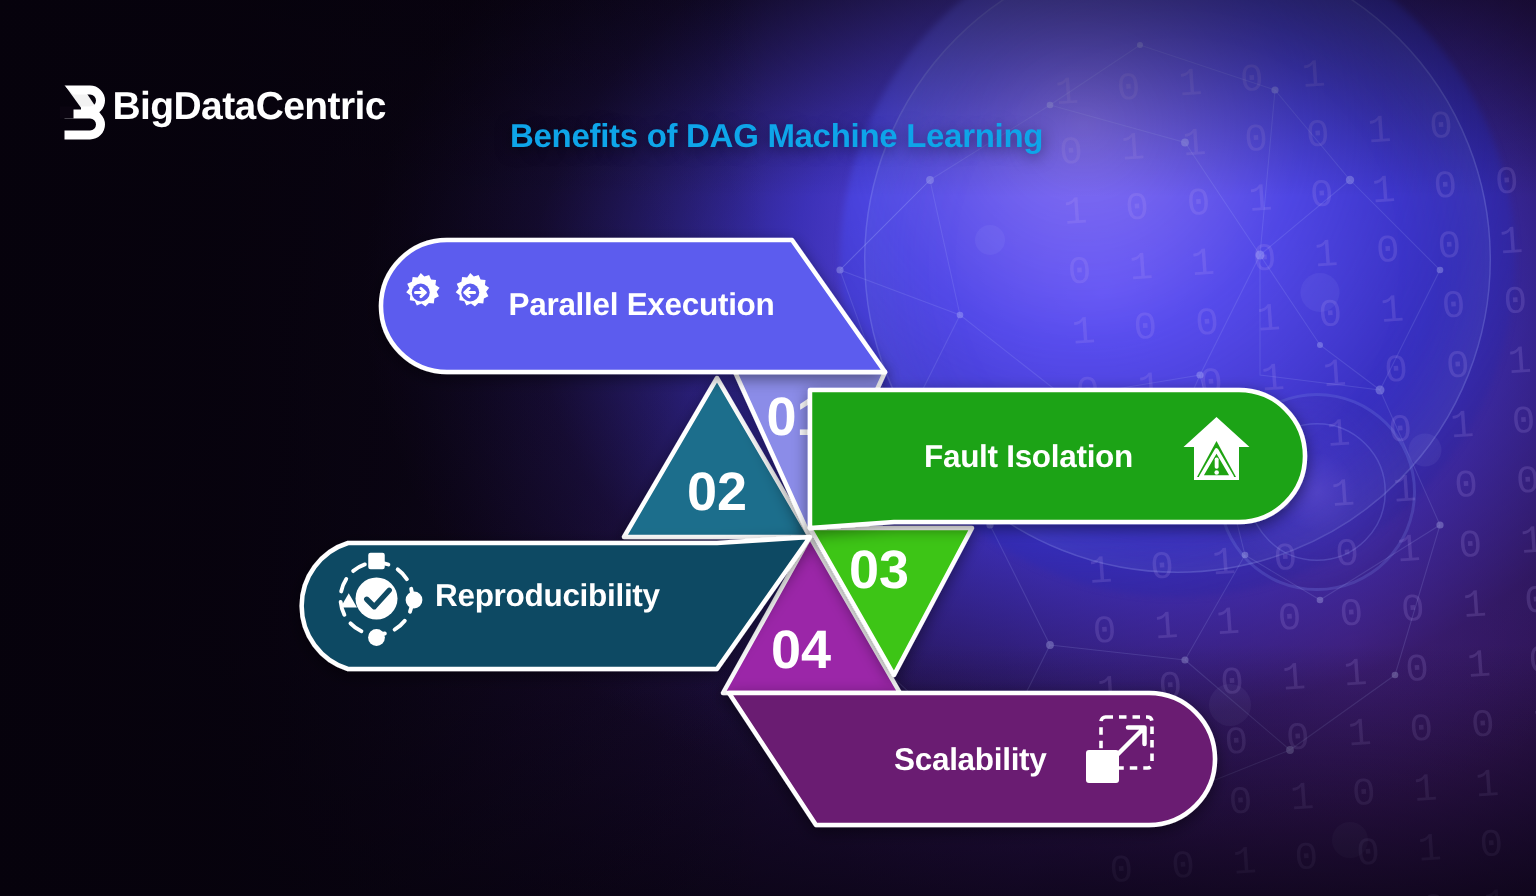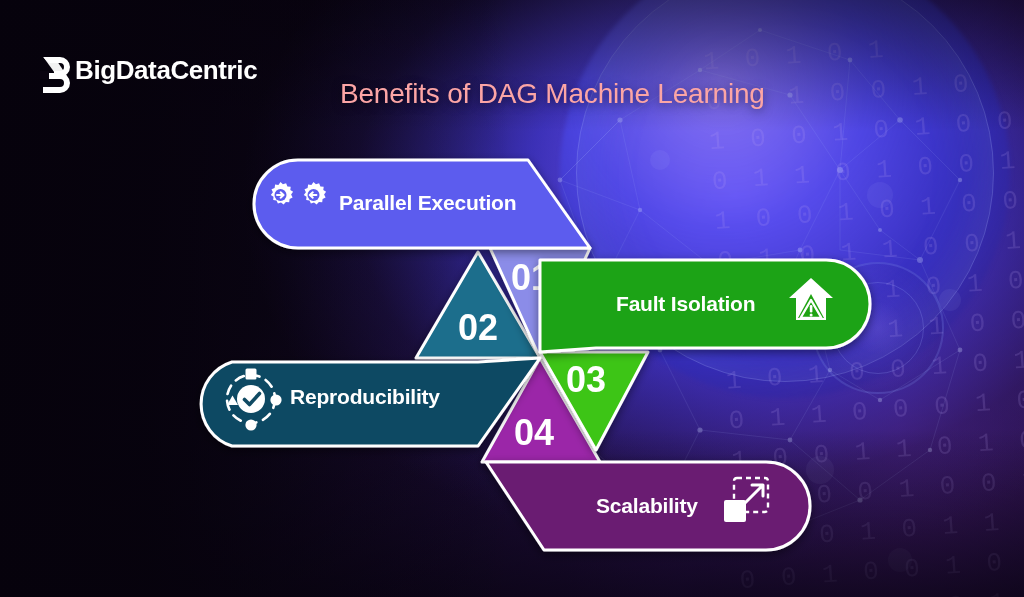--- a/index.html
+++ b/index.html
@@ -68,21 +68,21 @@
   }
 
   
   .logo { position:absolute; left:40px; top:55px; display:flex; align-items:flex-start; gap:1px; }
   .logo-mark { width:34px; height:40px; flex:none; }
   .logo-text {
     color:#fff; font-size:26px; font-weight:700; letter-spacing:-.4px; white-space:nowrap;
   }
   .page-title {
     position:absolute; left:340px; top:78px;
-    color:#fca5a5; font-size:28px; font-weight:400; letter-spacing:-.2px; white-space:nowrap;
+    color:#0ea5e9; font-size:22px; font-weight:700; letter-spacing:-.2px; white-space:nowrap;
     text-shadow:0 2px 10px rgba(0,0,0,.5);
   }
 
   
   #diagram { position:absolute; left:0; top:0; width:1024px; height:597px; }
   .ban-label {
     fill:#fff; font-family:"Liberation Sans", sans-serif;
     font-size:21px; font-weight:700; letter-spacing:-.2px;
   }
   .num-label {

